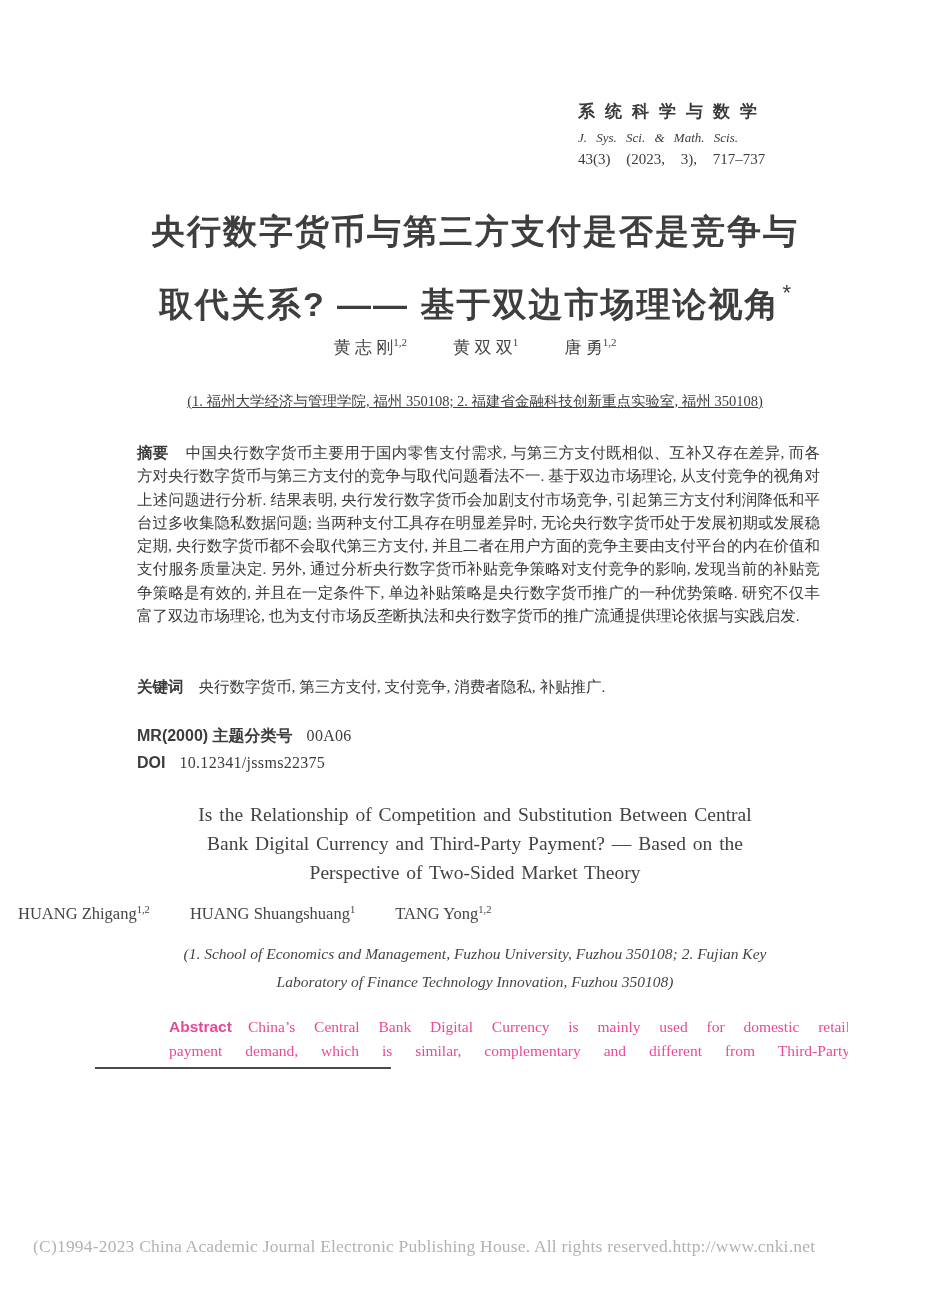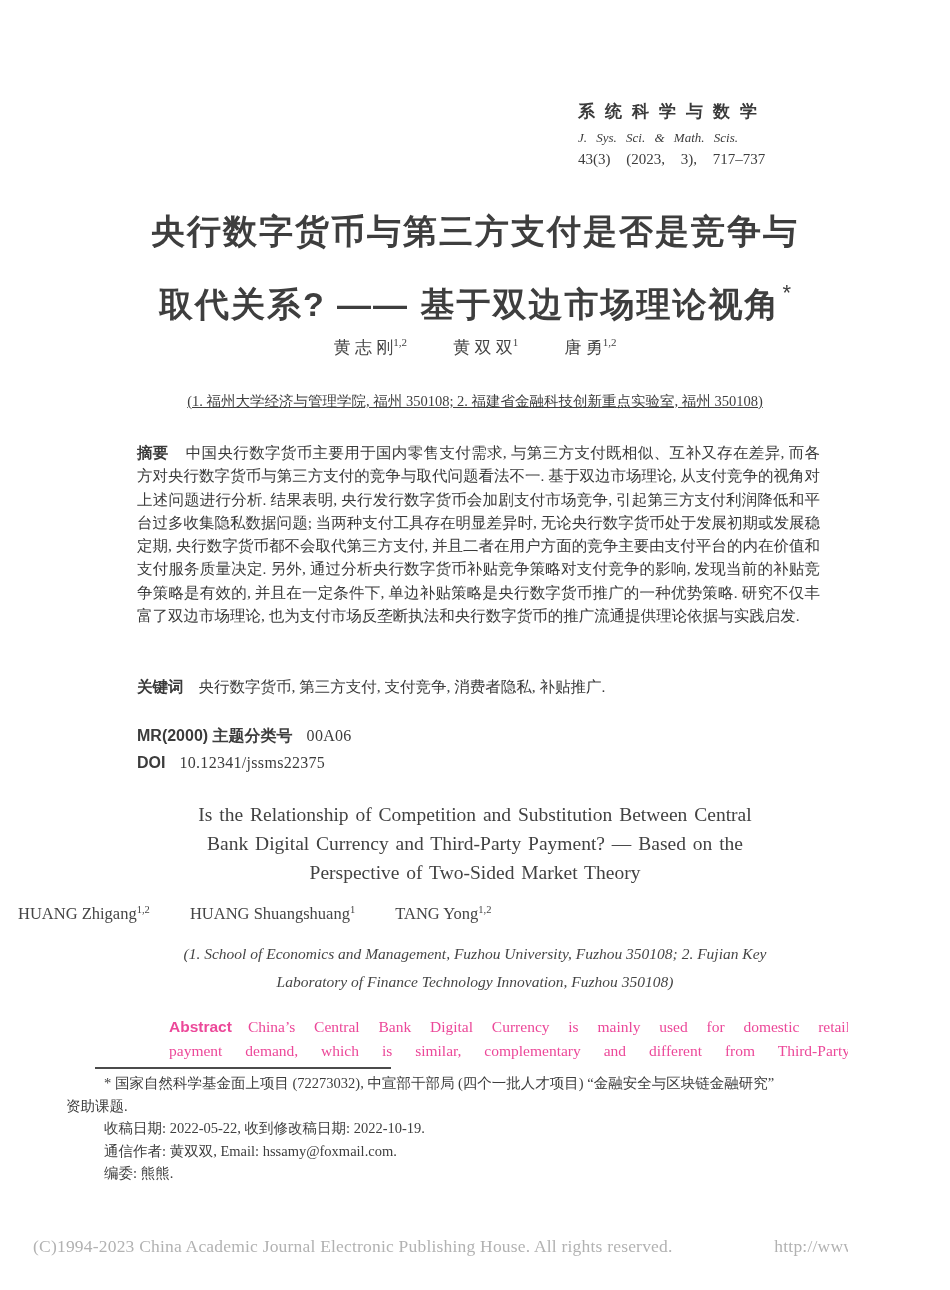--- a/index.html
+++ b/index.html
@@ -64,21 +64,21 @@
   }
   .en-abs-line{text-align:justify;text-align-last:justify;}
   .en-abstract .b-label{margin-right:16px;}
   
   .fn-rule{position:absolute;top:1067px;left:95px;width:296px;border-top:2px solid #4b4b4b;height:0;}
   .footnote{position:absolute;top:1072px;left:66px;width:822px;font-size:14.5px;line-height:22.6px;color:#3d3d3d;}
   .fn-indent{padding-left:38px;}
   
   .footer{
     position:absolute;top:1236px;left:33px;width:884px;
-    display:flex;justify-content:space-between;
+    display:flex;
     font-size:17.5px;color:#b2b2b2;letter-spacing:.2px;
   }
 </style>
 </head>
 <body>
 
 <div class="page">
 
   <div class="masthead">
     <div class="mh-cn">系统科学与数学</div>
@@ -130,26 +130,19 @@
     <div>(1. School of Economics and Management, Fuzhou University, Fuzhou 350108; 2. Fujian Key</div>
     <div>Laboratory of Finance Technology Innovation, Fuzhou 350108)</div>
   </div>
 
   <div class="en-abstract">
     <div class="en-abs-line"><span class="b-label">Abstract</span><span>China’s Central Bank Digital Currency is mainly used for domestic retail</span></div>
     <div class="en-abs-line">payment demand, which is similar, complementary and different from Third-Party</div>
   </div>
 
   <div class="fn-rule"></div>
-  <div class="footnote">
-    <div class="fn-indent">* 国家自然科学基金面上项目 (72273032), 中宣部干部局 (四个一批人才项目) “金融安全与区块链金融研究”</div>
-    <div>资助课题.</div>
-    <div class="fn-indent">收稿日期: 2022-05-22, 收到修改稿日期: 2022-10-19.</div>
-    <div class="fn-indent">通信作者: 黄双双, Email: hssamy@foxmail.com.</div>
-    <div class="fn-indent">编委: 熊熊.</div>
-  </div>
 
   <div class="footer">
     <span>(C)1994-2023 China Academic Journal Electronic Publishing House. All rights reserved.</span>
     <span>http://www.cnki.net</span>
   </div>
 
 </div>
 
 </body></html>

